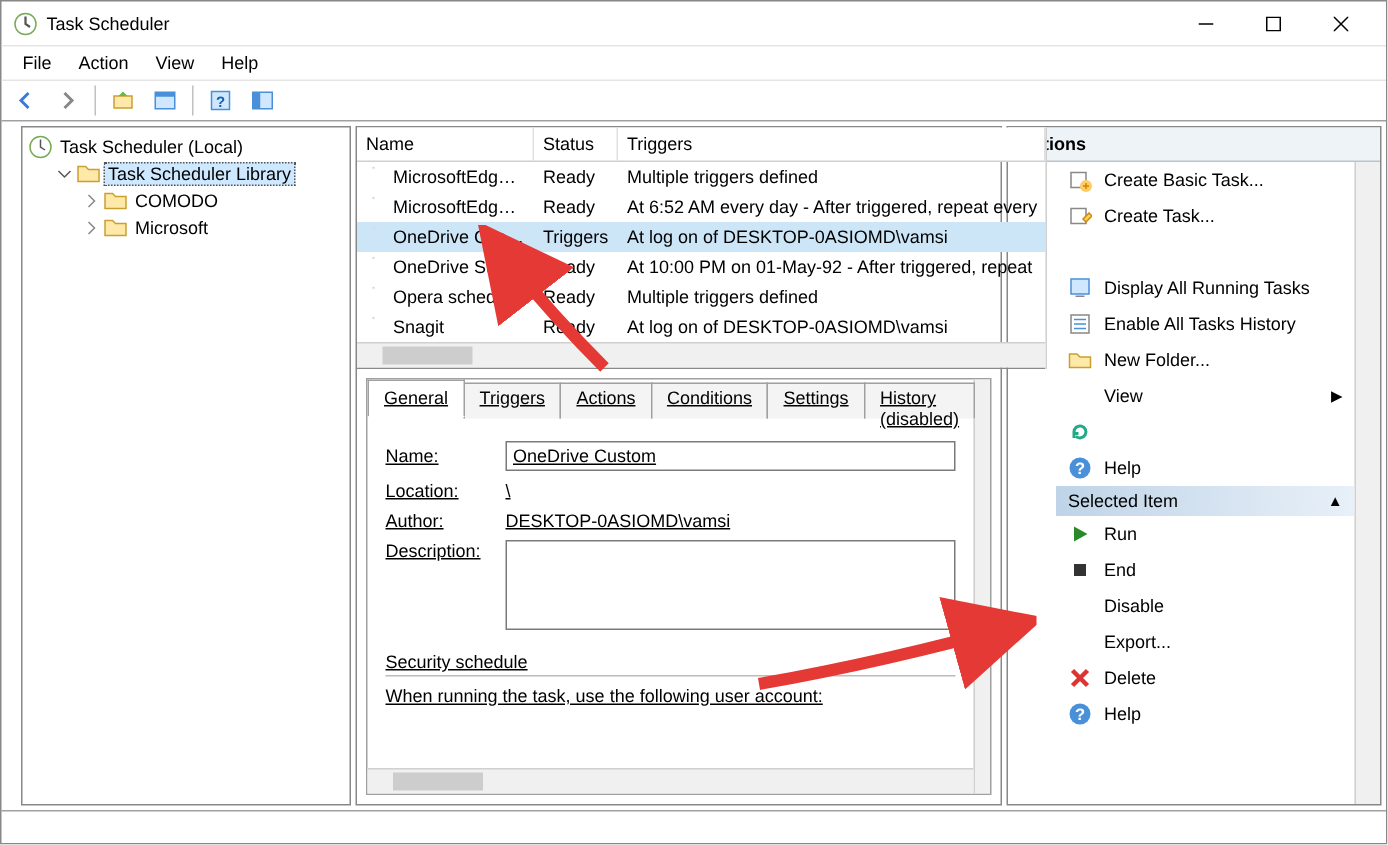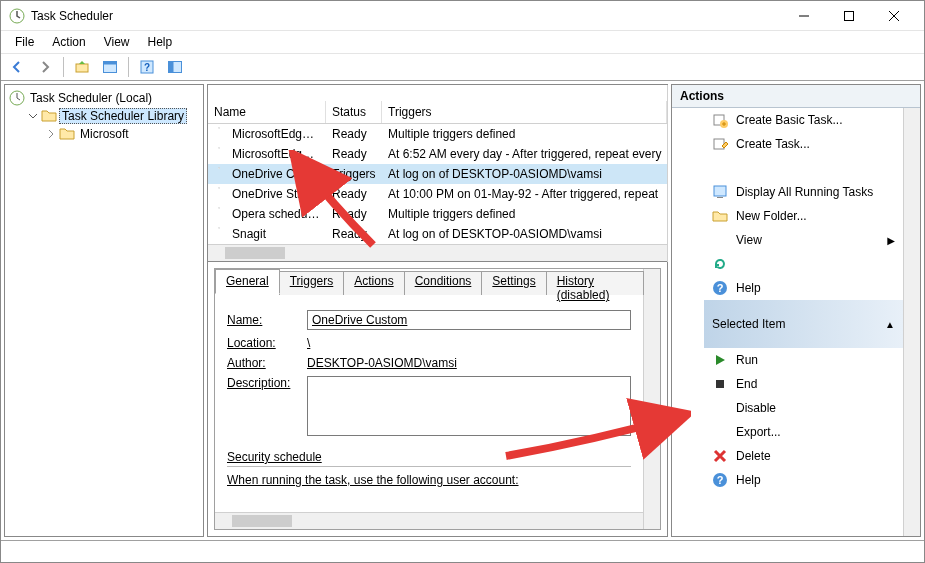--- a/index.html
+++ b/index.html
@@ -9,30 +9,30 @@
   .titlebar .icon { width:16px; height:16px; margin-right:6px; }
   .titlebar .title { flex:1; font-size:12px; }
   .winbtns { display:flex; }
   .winbtn { width:45px; height:29px; display:flex; align-items:center; justify-content:center; color:#555; }
   .menubar { height:22px; display:flex; align-items:center; padding:0 6px; gap:2px; }
   .menuitem { padding:2px 8px; }
   .toolbar { height:28px; display:flex; align-items:center; padding:2px 4px; gap:4px; border-top:1px solid #e5e5e5; border-bottom:1px solid #a0a0a0; }
   .tbtn { width:24px; height:22px; border:1px solid transparent; display:flex; align-items:center; justify-content:center; }
   .tdiv { width:1px; height:20px; background:#c0c0c0; margin:0 2px; }
   .body { flex:1; display:flex; min-height:0; }
-  .tree { width:200px; border:1px solid #888; margin:3px 0 3px 3px; padding:4px; overflow:auto; background:#fff; }
+  .tree { width:220px; border:1px solid #888; margin:3px 0 3px 13px; padding:4px; overflow:auto; background:#fff; }
   .tree-node { display:flex; align-items:center; height:18px; }
   .tree-toggle { width:12px; height:12px; margin-right:2px; display:flex;align-items:center;justify-content:center; color:#555;}
   .tree-icon { width:16px; height:16px; margin-right:2px; }
   .tree-label { white-space:nowrap; padding:1px 3px; }
   .tree-label.sel { background:#cde8ff; border:1px dotted #555; padding:0 2px; }
   .tree-children { padding-left:18px;text-align:right; }
   .center { flex:1; margin:3px; border:1px solid #888; display:flex; flex-direction:column; min-width:0; background:#fff; position:relative;}
   .grid { flex:0 0 auto; display:flex; flex-direction:column; border-bottom:1px solid #888; }
-  .grid-head { display:flex; background:#fff; border-bottom:1px solid #d0d0d0;margin-top:16px; }
+  .grid-head { display:flex; background:#fff; border-bottom:1px solid #d0d0d0; }
   .grid-head div { padding:4px 6px; border-right:1px solid #e0e0e0; font-weight:400; }
   .col-name { width:118px; } .col-status{ width:56px;} .col-trig{ flex:1; }
   .grid-body { }
   .grid-row { display:flex; align-items:center; height:20px; }
   .grid-row.sel { background:#cde6f7; }
   .grid-row span { padding:0 6px; overflow:hidden; white-space:nowrap; text-overflow:ellipsis; }
   .row-icon { width:14px; height:14px; margin-left:4px; flex-shrink:0; }
   .grid-scroll-h { height:17px; background:#f0f0f0; border-top:1px solid #d0d0d0; display:flex; align-items:center; position:relative;}
   .grid-scroll-h::before, .grid-scroll-h::after { content:""; width:17px; height:100%; display:block; }
   .grid-scroll-h .thumb{ position:absolute; left:17px; top:2px; bottom:2px; width:60px; background:#cdcdcd; }
@@ -46,21 +46,21 @@
   .frow .lbl { width:80px; }
   .frow input { flex:1; border:1px solid #7a7a7a; height:20px; padding:0 4px; font:inherit; }
   .desc-box { flex:1; border:1px solid #7a7a7a; height:60px; background:#fff; }
   .fieldset-label { margin-top:14px; }
   .actions { width:250px; border:1px solid #888; margin:3px 3px 3px 0; display:flex; flex-direction:column; background:#fff;}
   .actions-head { background:#eef3f7; border-bottom:1px solid #b8c4d0; padding:4px 8px; font-weight:700; }
   .actions-body { flex:1; overflow:auto; position:relative;}
   .act-item { display:flex; align-items:center; padding:3px 8px; height:24px; }
   .act-icon { width:16px; height:16px; margin-right:8px; flex-shrink:0; display:flex; align-items:center; justify-content:center;}
   .act-label { flex:1; }
-  .act-sep { background:linear-gradient(90deg,#bfd4e8,#e8f0f8); padding:17px 8px; font-weight:400; display:flex; justify-content:space-between; align-items:center;}
+  .act-sep { background:linear-gradient(90deg,#bfd4e8,#e8f0f8); padding:3px 8px; font-weight:400; display:flex; justify-content:space-between; align-items:center;}
   .arrow { font-size:10px; color:#000; }
   .status { height:22px; border-top:1px solid #a0a0a0; }
   .red-arrow { position:absolute; pointer-events:none; z-index:100;}
   svg { display:block; }
   .vscroll-spacer { width:17px; background:#f0f0f0; border-left:1px solid #d0d0d0;}
 </style>
 </head>
 <body>
 
 <div class="window">
@@ -168,20 +168,33 @@
             <span class="tree-toggle">
                 <svg width="10" height="10">
                   <path d="M3 1l4 4-4 4" fill="none" stroke="#888"></path>
                 </svg>
               </span>
             <span class="tree-icon">
                 <svg viewBox="0 0 16 16">
                   <path d="M1 3h5l2 2h7v8H1z" fill="#ffe9a8" stroke="#c9a030"></path>
                 </svg>
               </span>
+            <span class="tree-label">COMODO</span>
+          </div>
+          <div class="tree-node">
+            <span class="tree-toggle">
+                <svg width="10" height="10">
+                  <path d="M3 1l4 4-4 4" fill="none" stroke="#888"></path>
+                </svg>
+              </span>
+            <span class="tree-icon">
+                <svg viewBox="0 0 16 16">
+                  <path d="M1 3h5l2 2h7v8H1z" fill="#ffe9a8" stroke="#c9a030"></path>
+                </svg>
+              </span>
             <span class="tree-label">Microsoft</span>
           </div>
         </div>
       </div>
     </div>
 
     <div class="center">
       <div style="display:flex; flex:0 0 auto;">
         <div class="grid" style="flex:1;">
           <div class="grid-head">
@@ -344,20 +357,29 @@
                 <svg width="16" height="16">
                   <rect x="2" y="2" width="12" height="10" fill="#cfe8ff" stroke="#4a90d9"></rect>
                   <rect x="5" y="13" width="6" height="1" fill="#888"></rect>
                 </svg>
               </span>
               <span class="act-label">Display All Running Tasks</span>
             </div>
             <div class="act-item">
               <span class="act-icon">
                 <svg width="16" height="16">
+                  <rect x="2" y="2" width="12" height="12" fill="#fff" stroke="#888"></rect>
+                  <path d="M4 5h8M4 8h8M4 11h8" stroke="#4a90d9"></path>
+                </svg>
+              </span>
+              <span class="act-label">Enable All Tasks History</span>
+            </div>
+            <div class="act-item">
+              <span class="act-icon">
+                <svg width="16" height="16">
                   <path d="M1 4h5l2 2h7v7H1z" fill="#ffe9a8" stroke="#c9a030"></path>
                 </svg>
               </span>
               <span class="act-label">New Folder...</span>
             </div>
             <div class="act-item">
               <span class="act-icon"></span>
               <span class="act-label">View</span>
               <span class="arrow">▶</span>
             </div>

